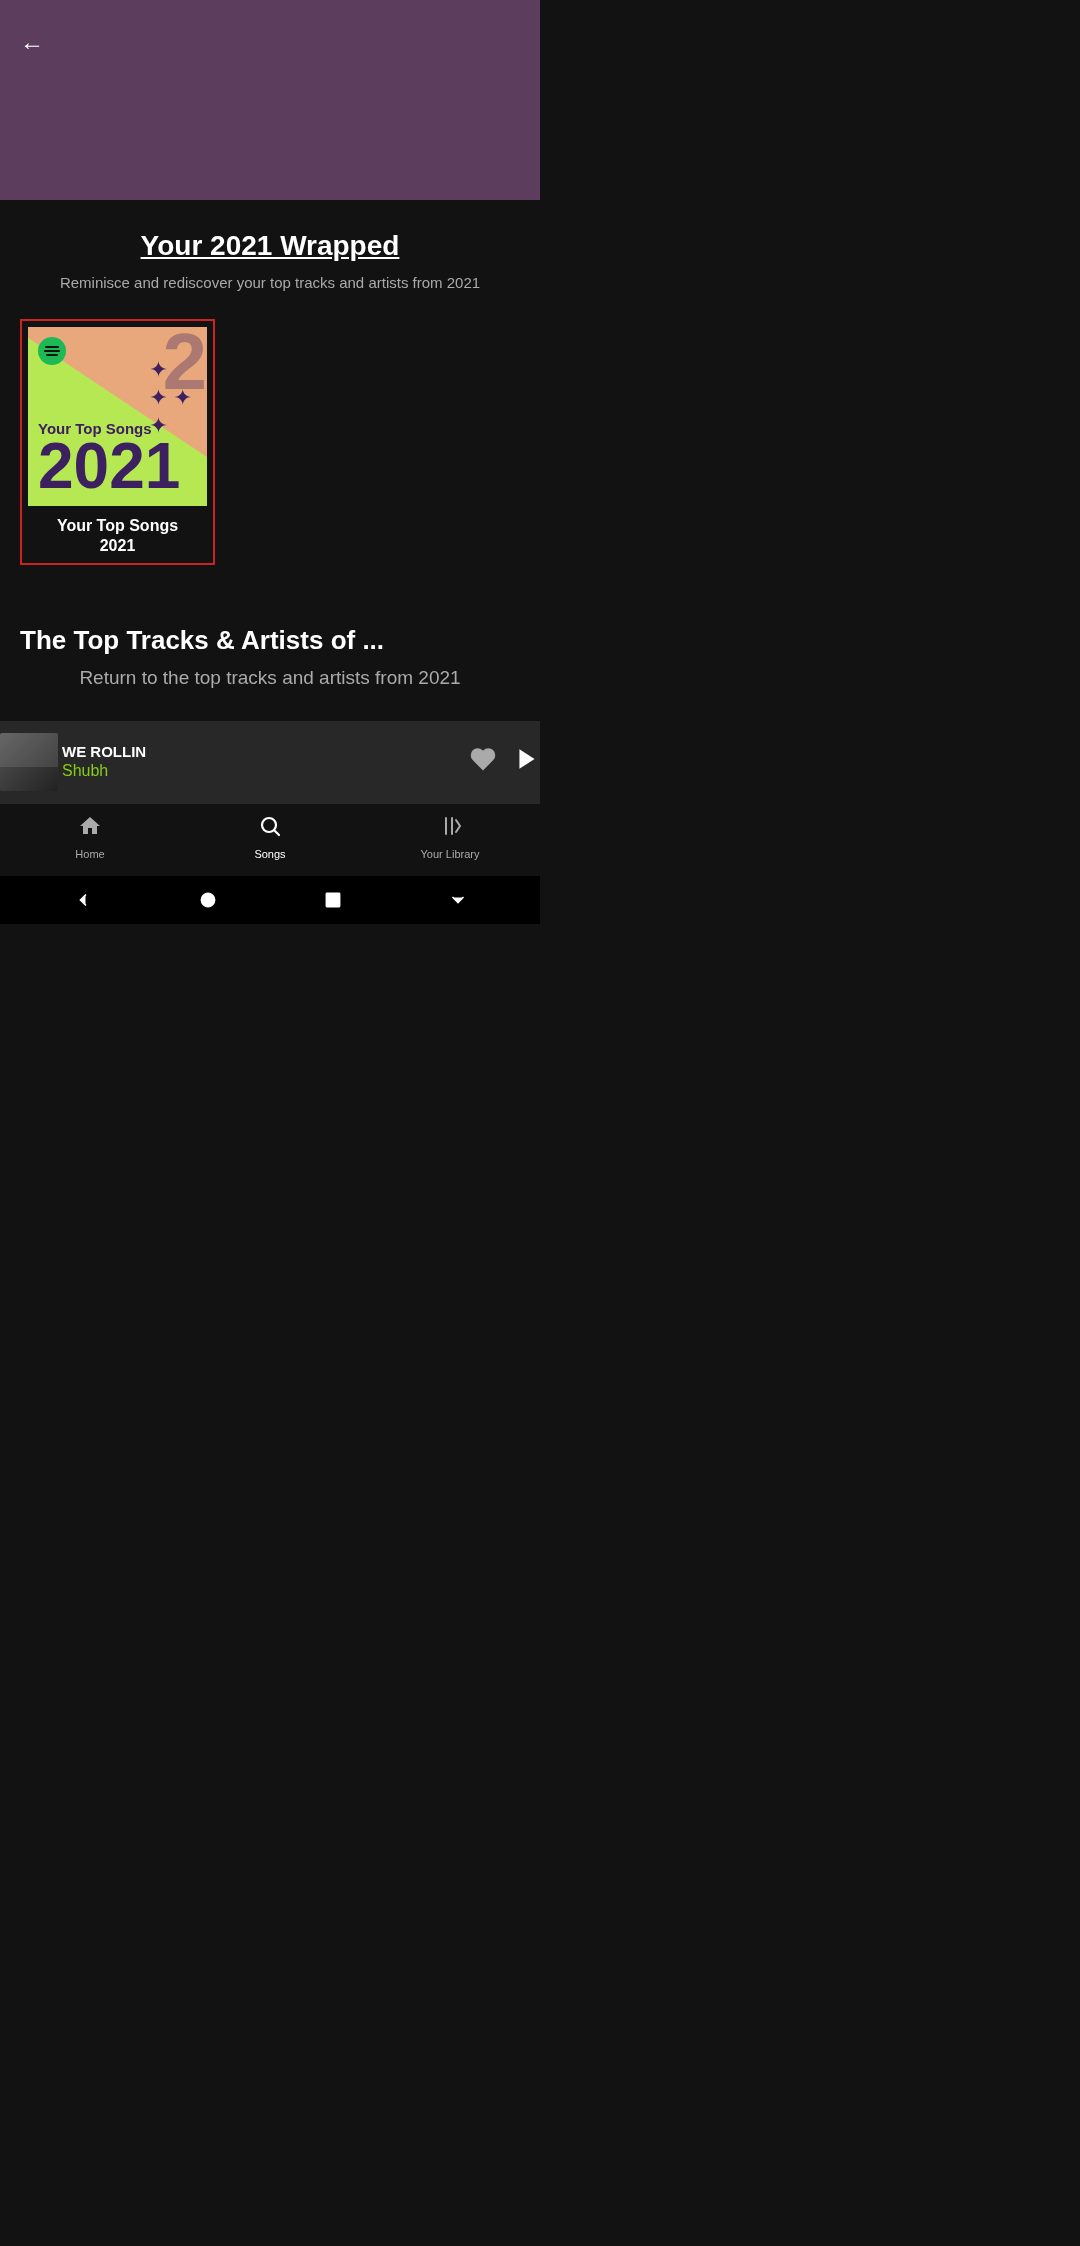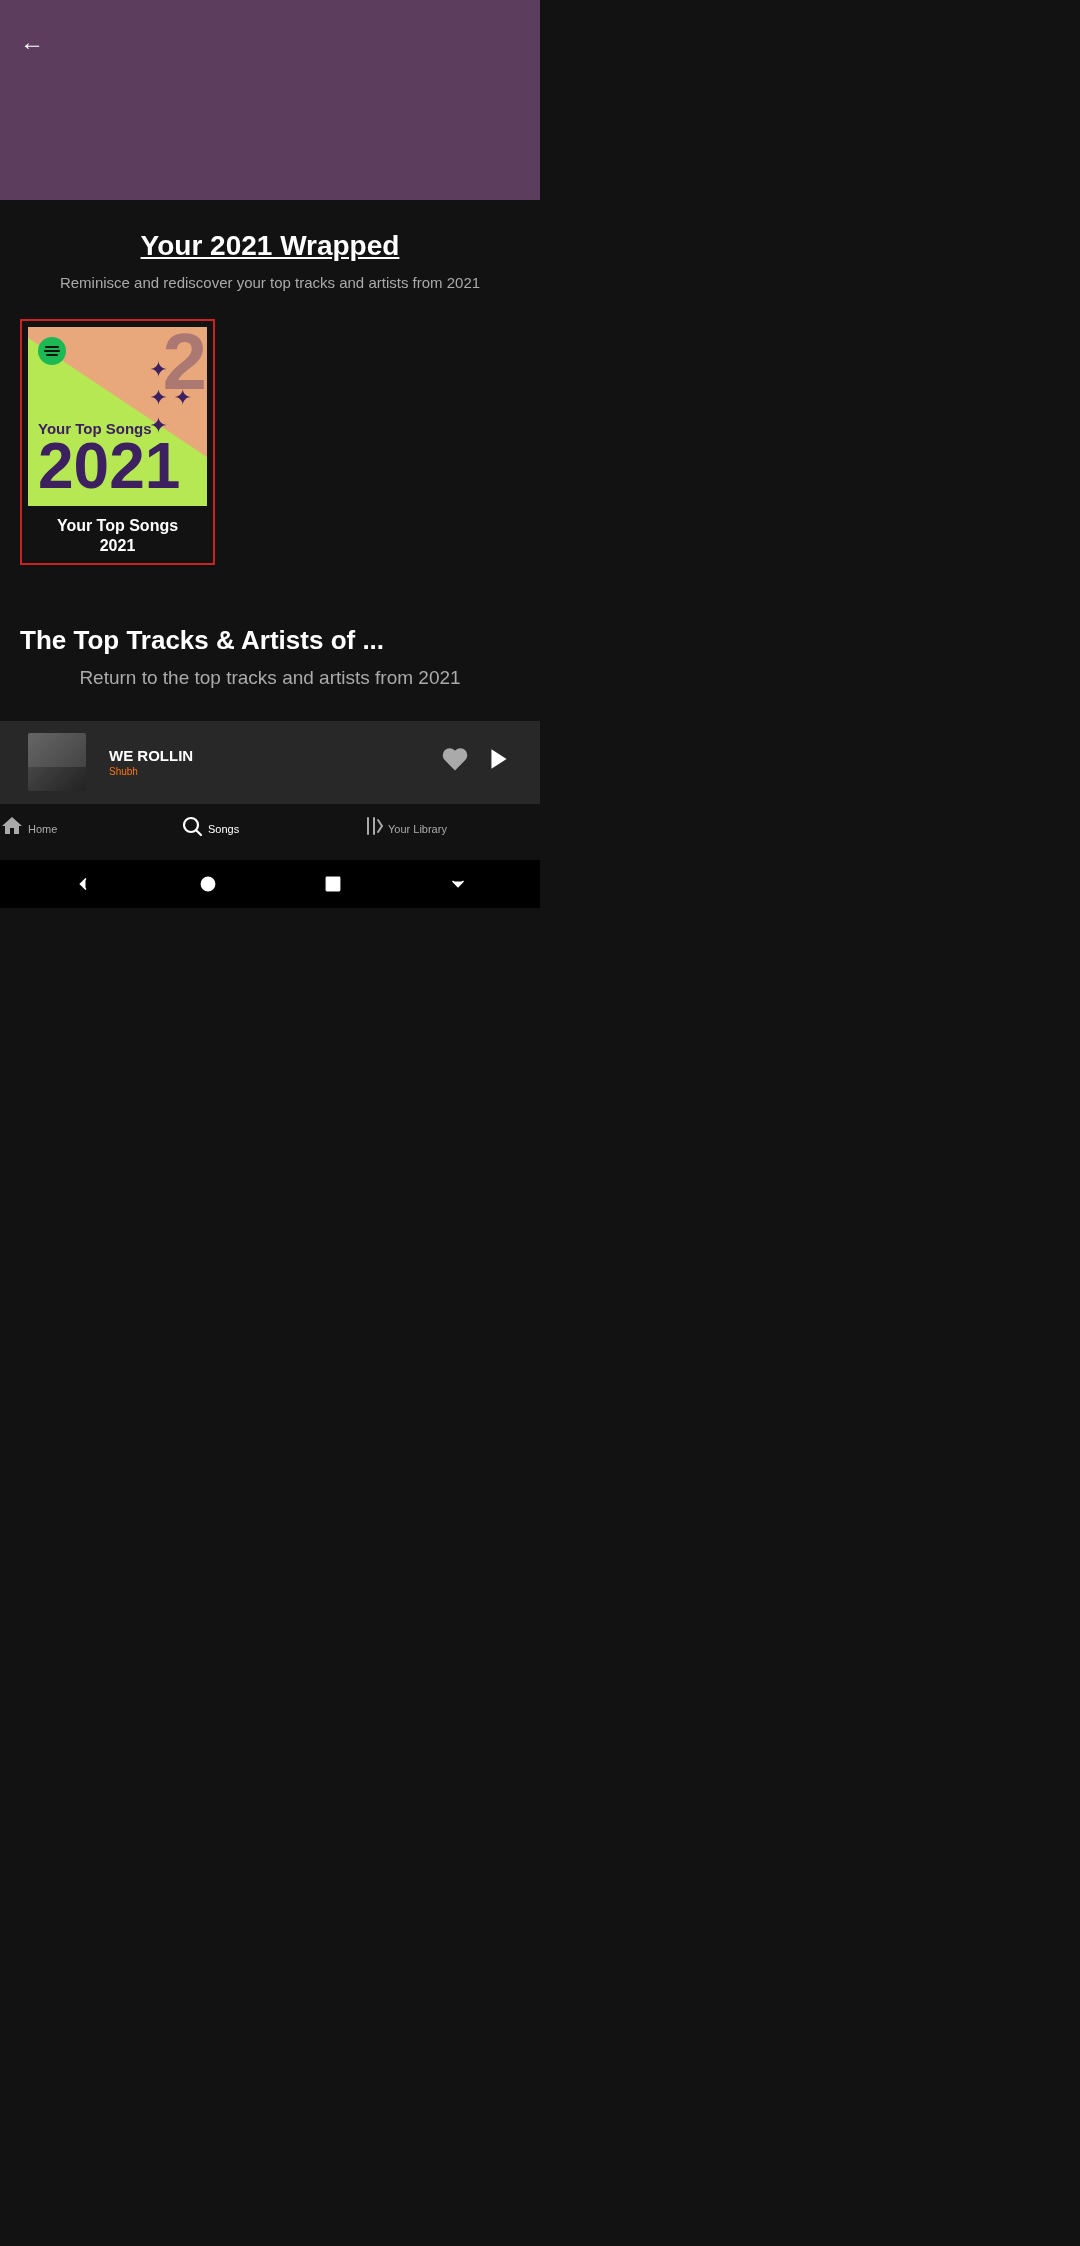--- a/index.html
+++ b/index.html
@@ -177,22 +177,22 @@
       color: #aaaaaa;
       text-align: center;
       line-height: 1.5;
     }
 
     
     .now-playing-bar {
       background: #282828;
       display: flex;
       align-items: center;
-      padding: 12px 28px;
-      gap: 23px;
+      padding: 12px 0;
+      gap: 4px;
     }
 
     .track-thumbnail {
       width: 58px;
       height: 58px;
       background: #444;
       flex-shrink: 0;
       border-radius: 2px;
       overflow: hidden;
       display: flex;
@@ -229,22 +229,22 @@
     .track-name {
       font-size: 15px;
       font-weight: 700;
       color: #ffffff;
       white-space: nowrap;
       overflow: hidden;
       text-overflow: ellipsis;
     }
 
     .track-artist {
-      font-size: 10px;
-      color: #f97316;
+      font-size: 16px;
+      color: #84cc16;
       margin-top: 2px;
     }
 
     .track-controls {
       display: flex;
       align-items: center;
       gap: 18px;
     }
 
     .heart-icon {
@@ -264,21 +264,21 @@
       background: #121212;
       border-top: 1px solid #282828;
       display: flex;
       justify-content: space-around;
       align-items: center;
       padding: 10px 0 16px 0;
     }
 
     .nav-item {
       display: flex;
-      flex-direction: row;
+      flex-direction: column;
       align-items: center;
       gap: 4px;
       cursor: pointer;
       flex: 1;
     }
 
     .nav-icon {
       font-size: 22px;
       color: #aaaaaa;
     }

